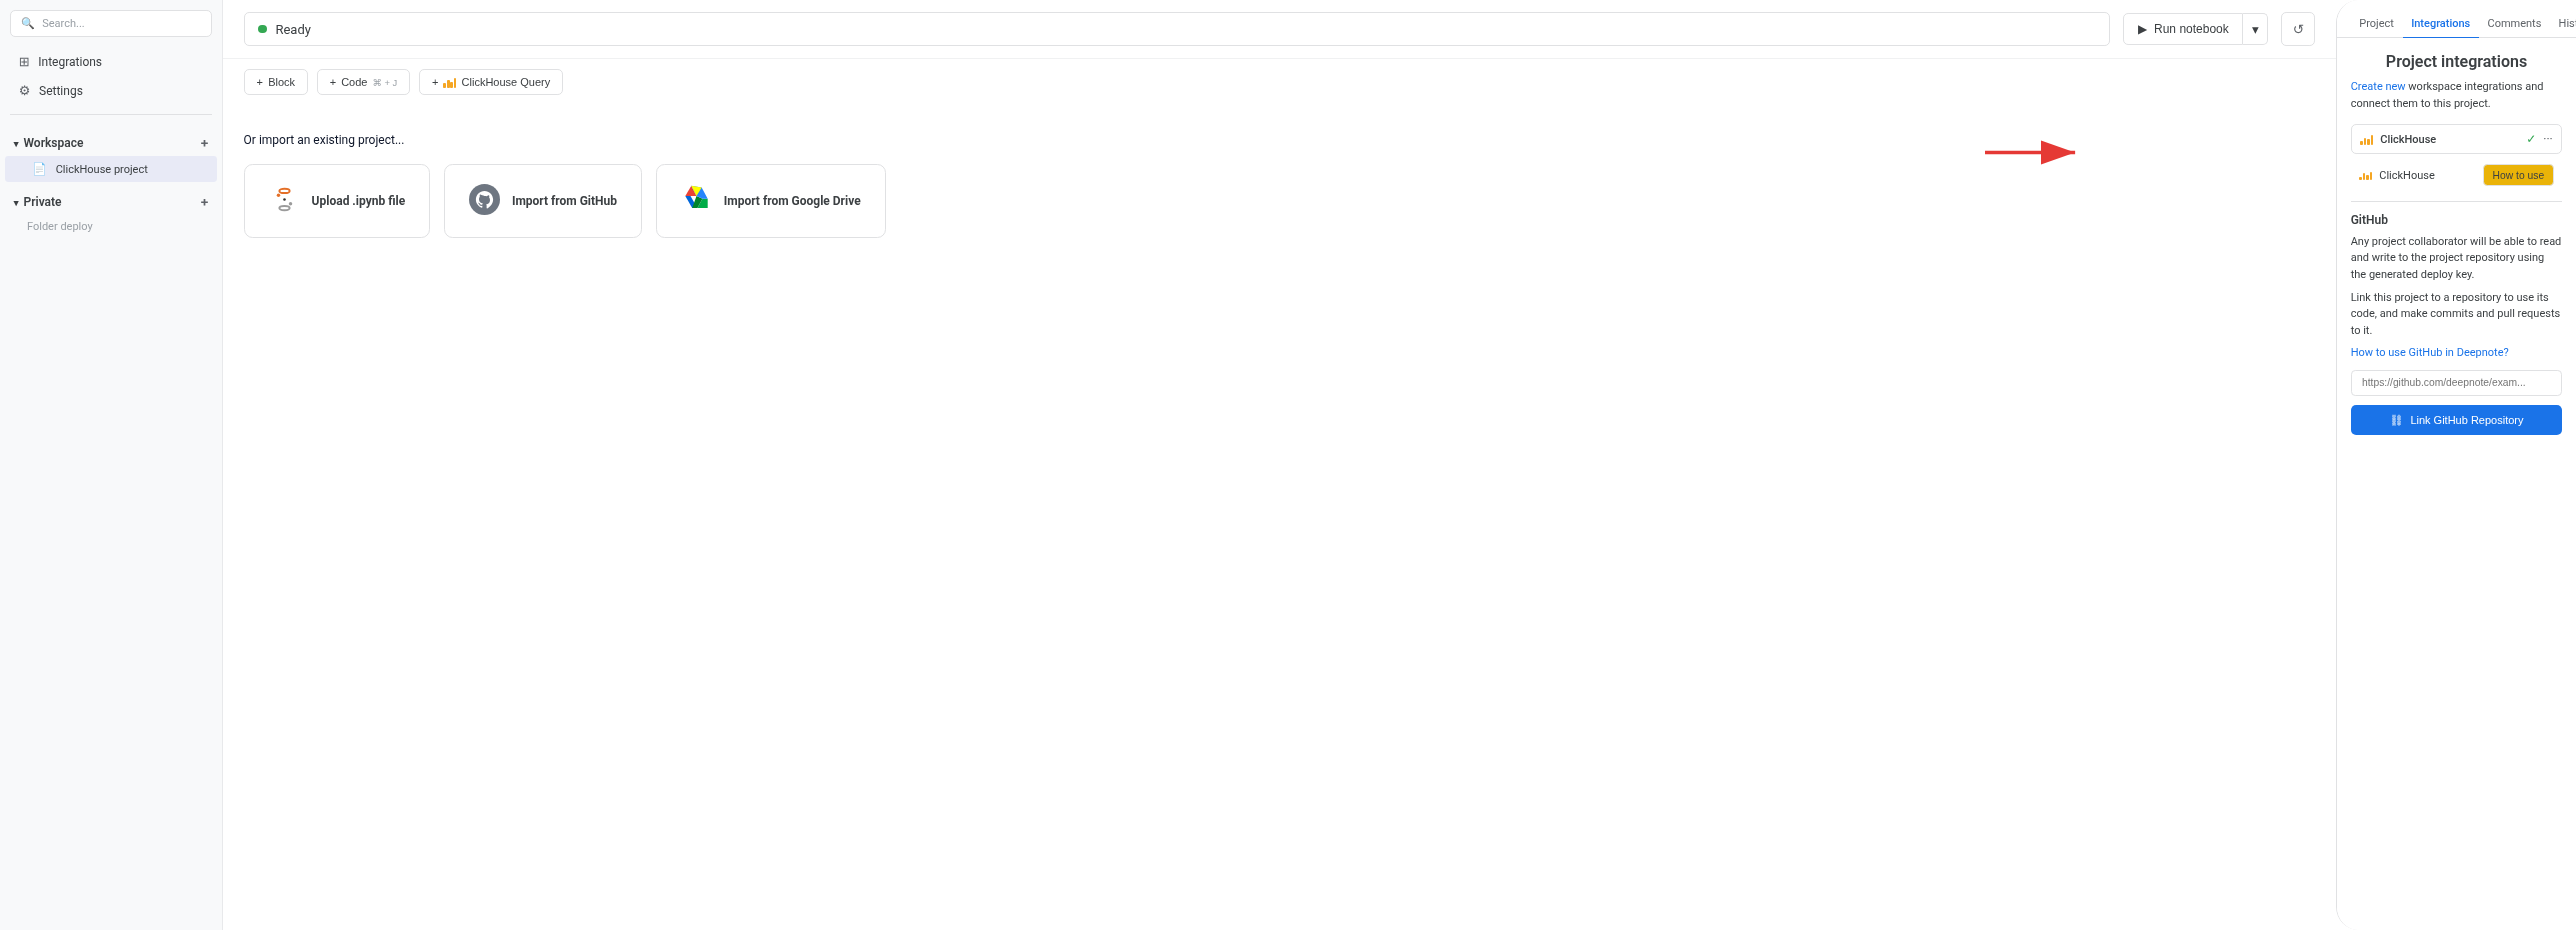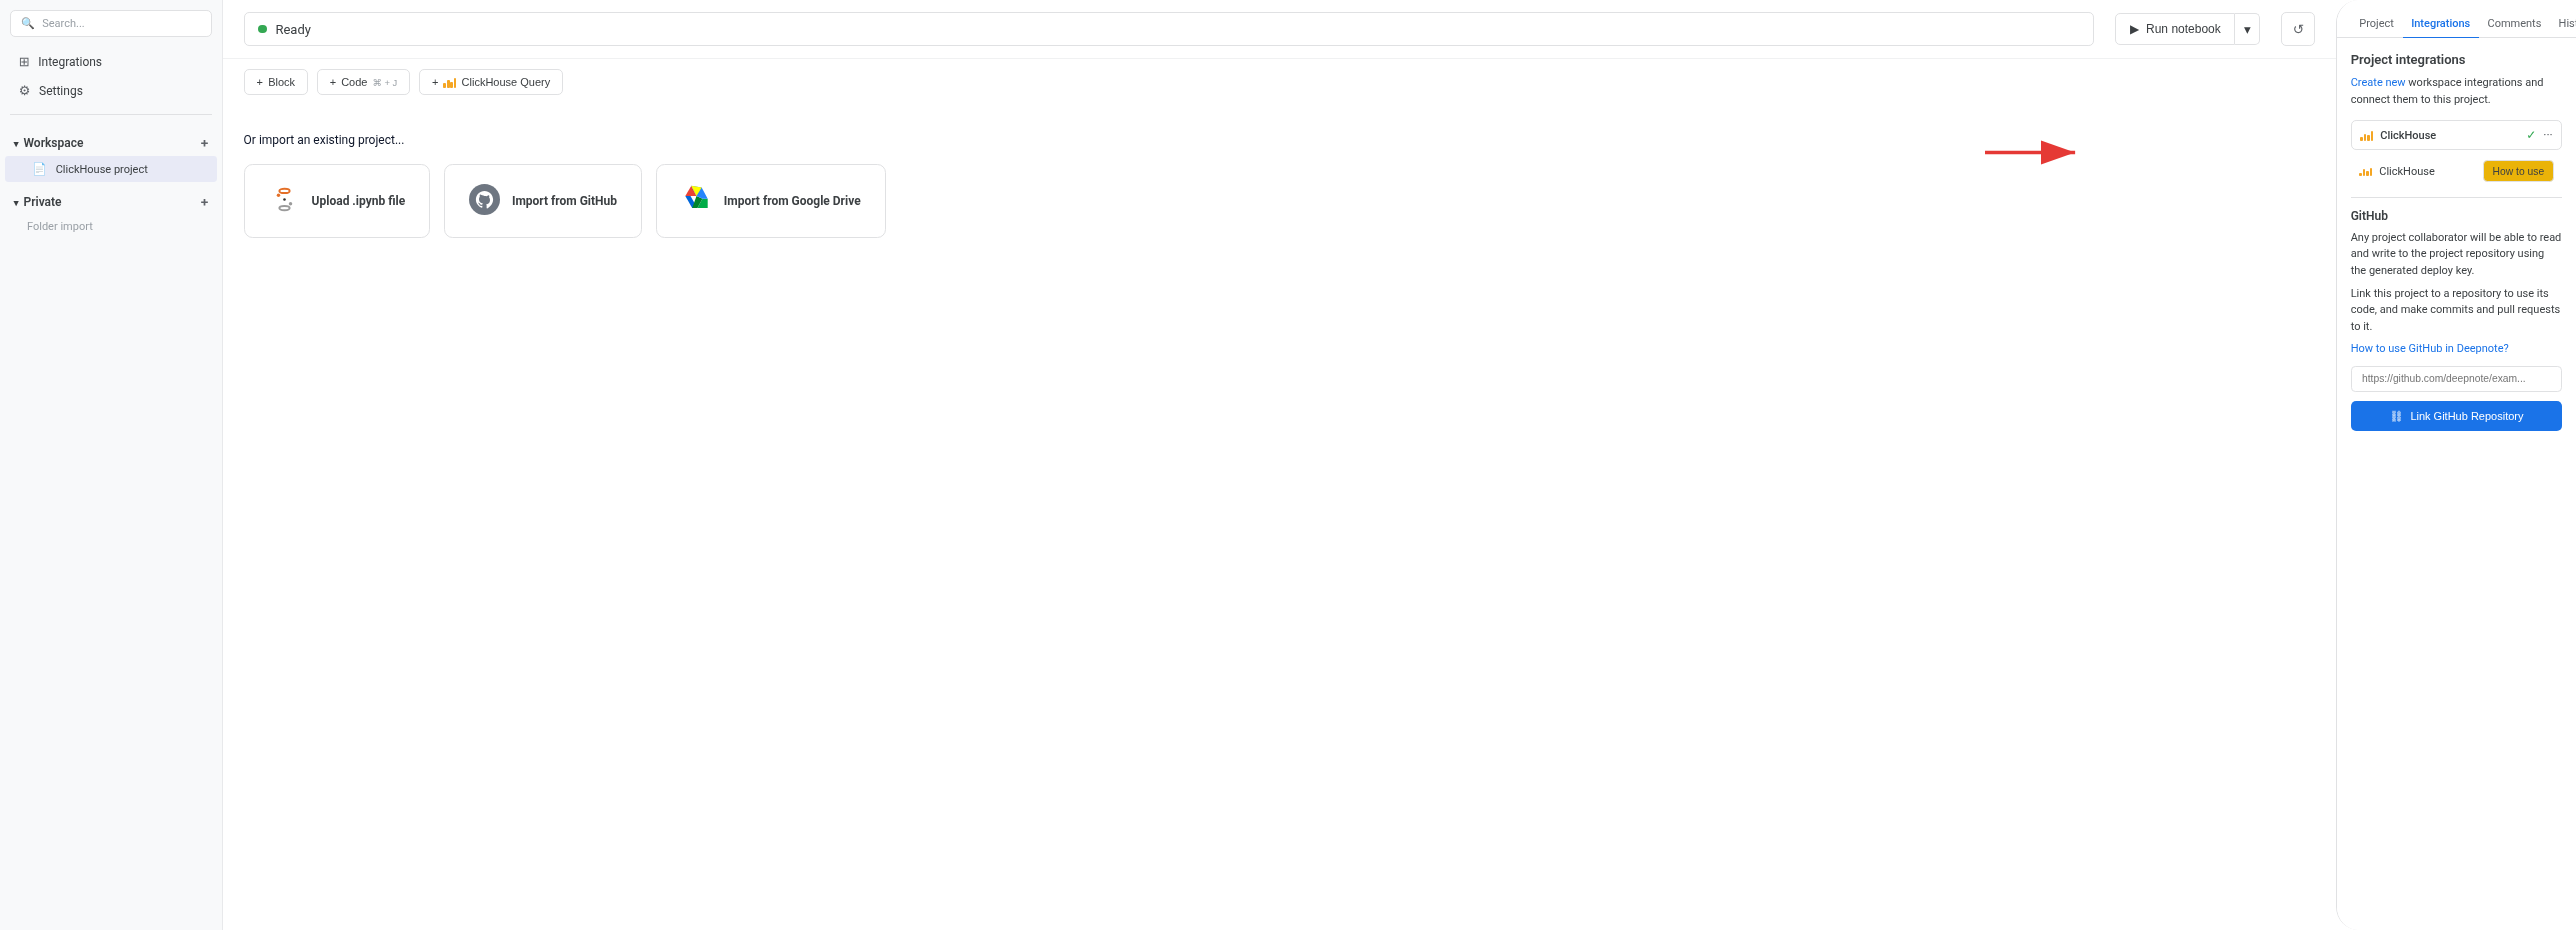--- a/index.html
+++ b/index.html
@@ -87,21 +87,21 @@
       display: flex;
       flex-direction: column;
       background: #fff;
       overflow: auto;
     }
 
     .notebook-toolbar {
       display: flex;
       align-items: center;
       padding: 12px 20.6px;
-      gap: 21px;
+      gap: 13px;
       border-bottom: 0.9px solid #f0f1f2;
     }
 
     .status-bar {
       flex: 1;
       display: flex;
       align-items: center;
       gap: 8.6px;
       background: #fff;
       border: 0.9px solid #e0e1e3;
@@ -230,24 +230,25 @@
       color: #1a73e8;
       border-bottom: 1.7px solid #1a73e8;
       font-weight: 500;
     }
 
     .right-panel-content {
       padding: 13.7px;
     }
 
     .project-integrations-title {
-      font-size: 13px;
+      font-size: 16px;
       font-weight: 600;
       color: #3c4043;
       margin-bottom: 8.6px;
+      text-align: center;
     }
 
     .create-new-text {
       font-size: 11px;
       color: #3c4043;
       margin-bottom: 12px;
       line-height: 1.5;
     }
     .create-new-text a {
       color: #1a73e8;
@@ -386,21 +387,21 @@
   </div>
 
   <div class="sidebar-section">
     <div class="sidebar-section-header">
       <span class="left">
         <span style="font-size:9.4px;">▾</span>
         <span style="font-size:12px;font-weight:600;">Private</span>
       </span>
       <span class="add-btn">+</span>
     </div>
-    <div class="sidebar-folder-empty">Folder import</div>
+    <div class="sidebar-folder-empty">Folder deploy</div>
   </div>
 </div>
 
 <div class="main" style="position:relative;">
 
   <div class="notebook-toolbar">
     <div class="status-bar">
       <div class="status-dot"></div>
       <span>Ready</span>
     </div>

